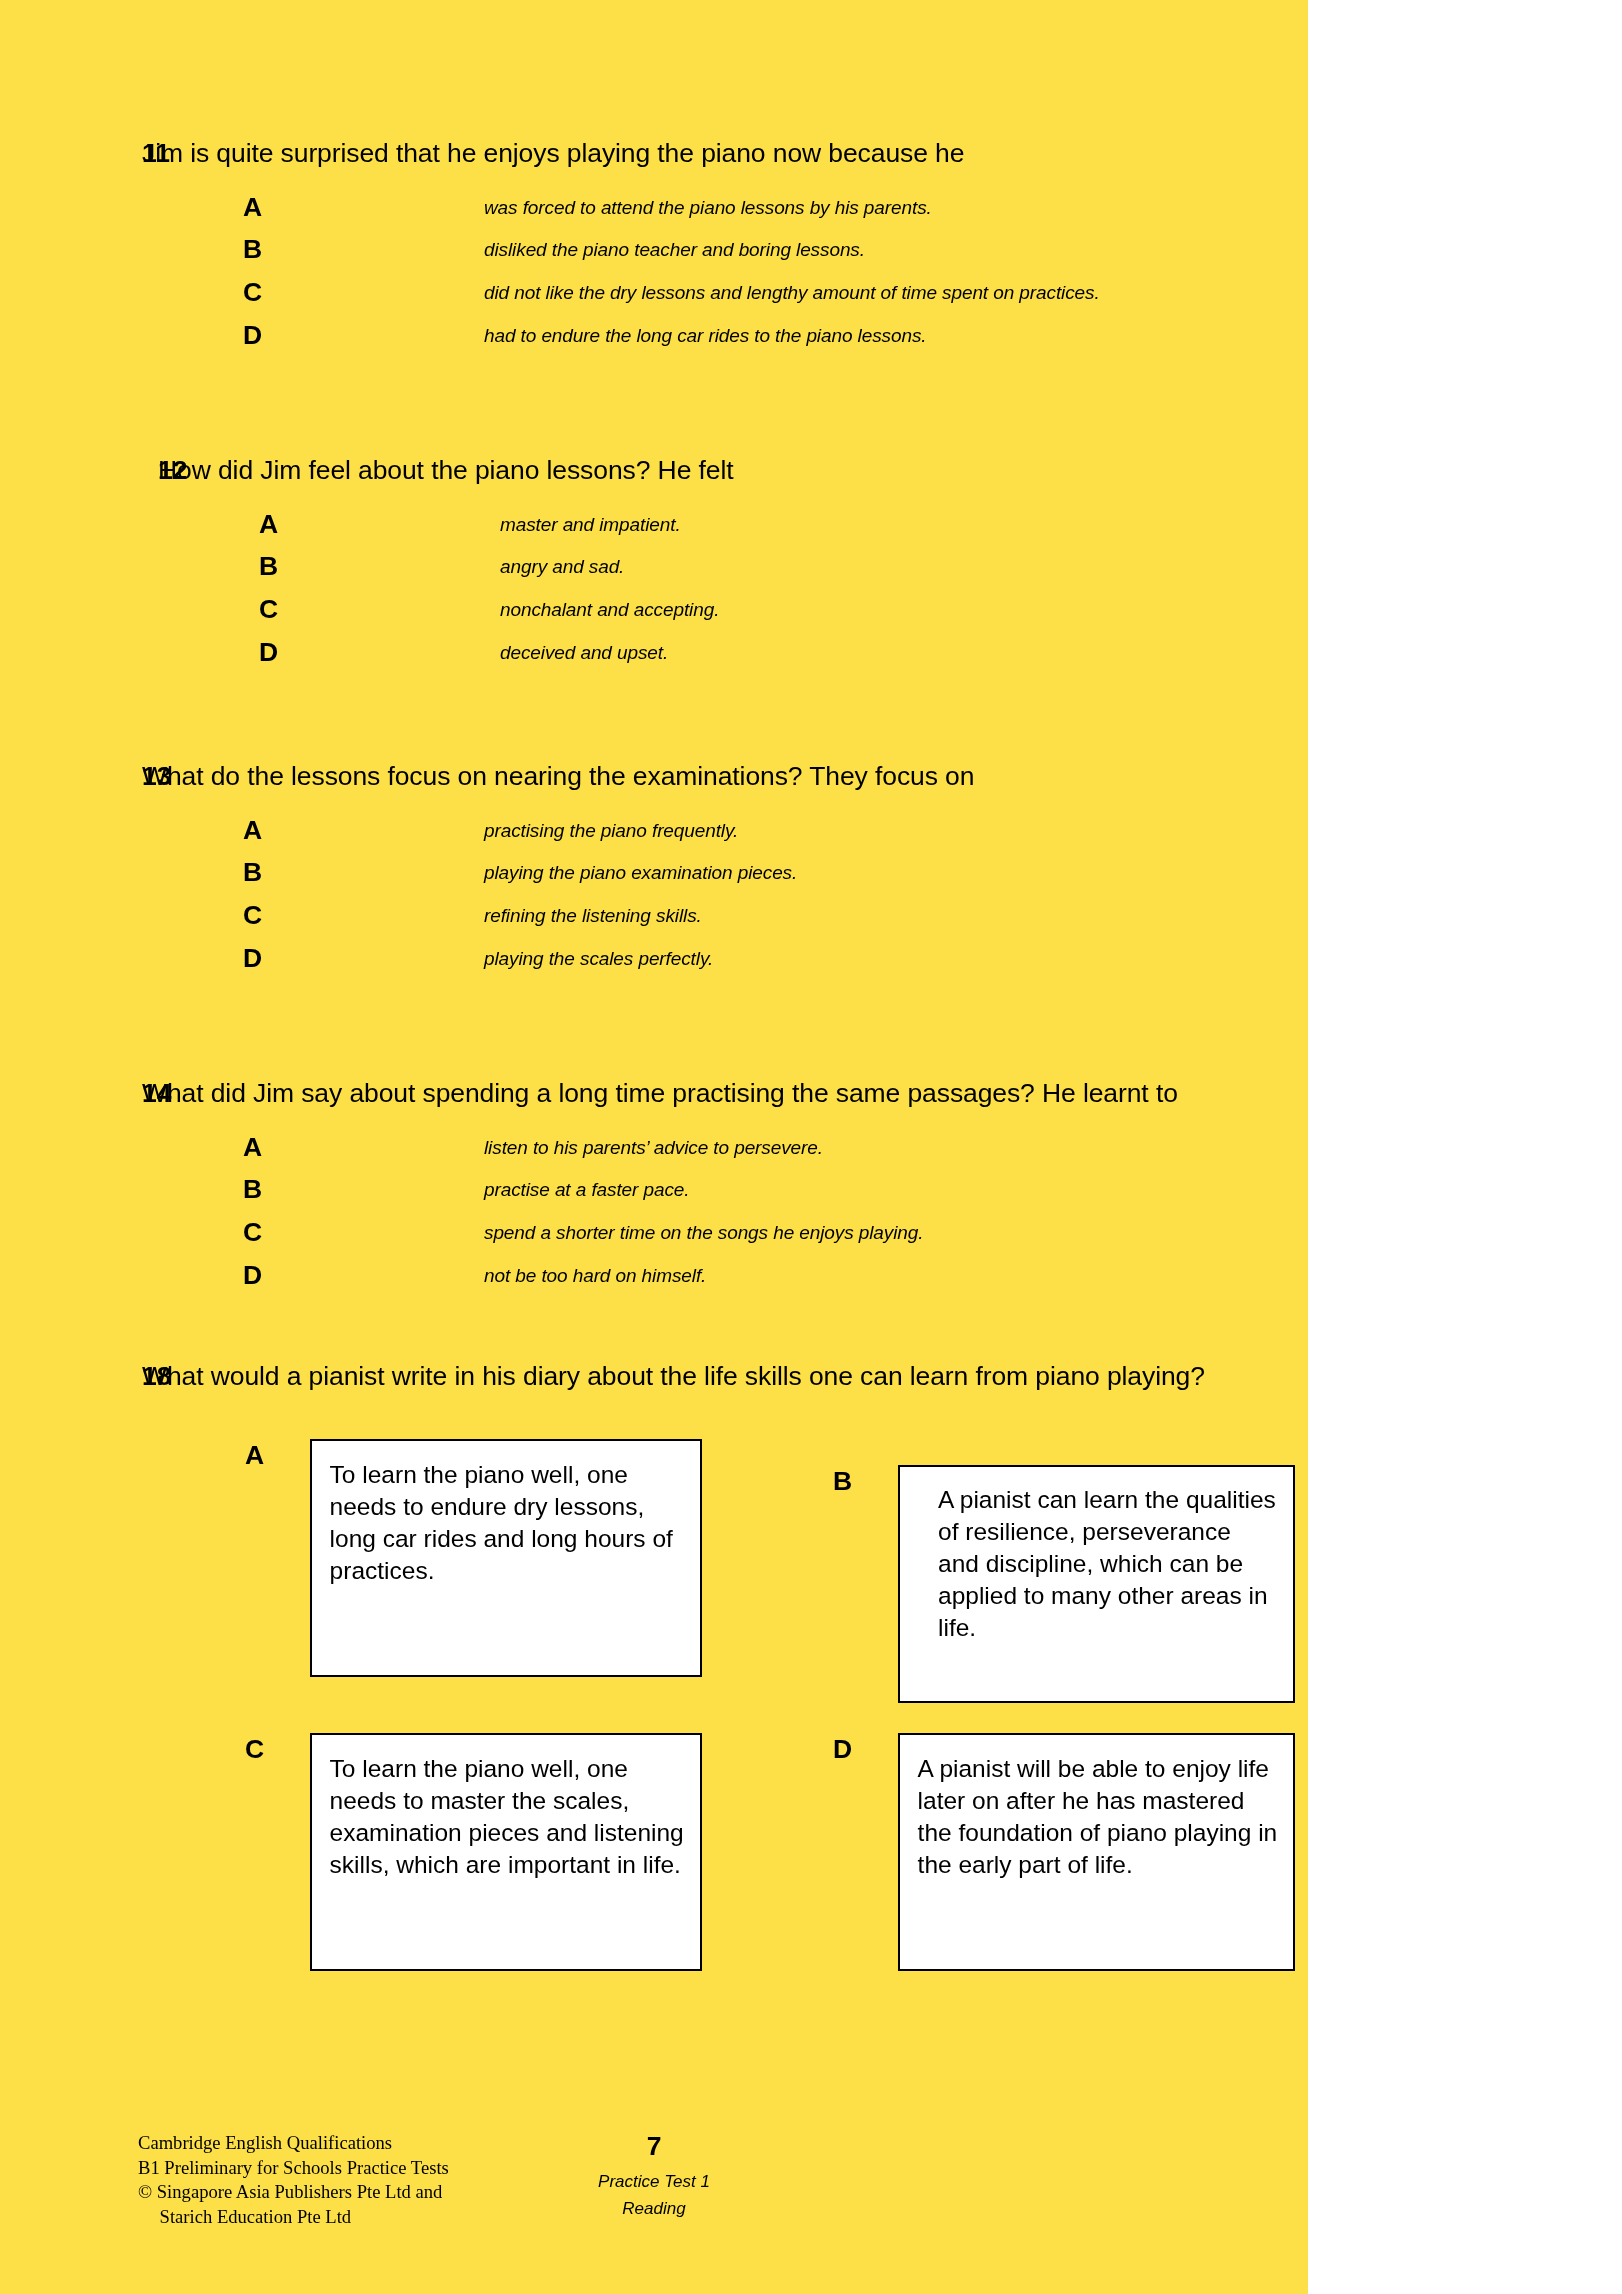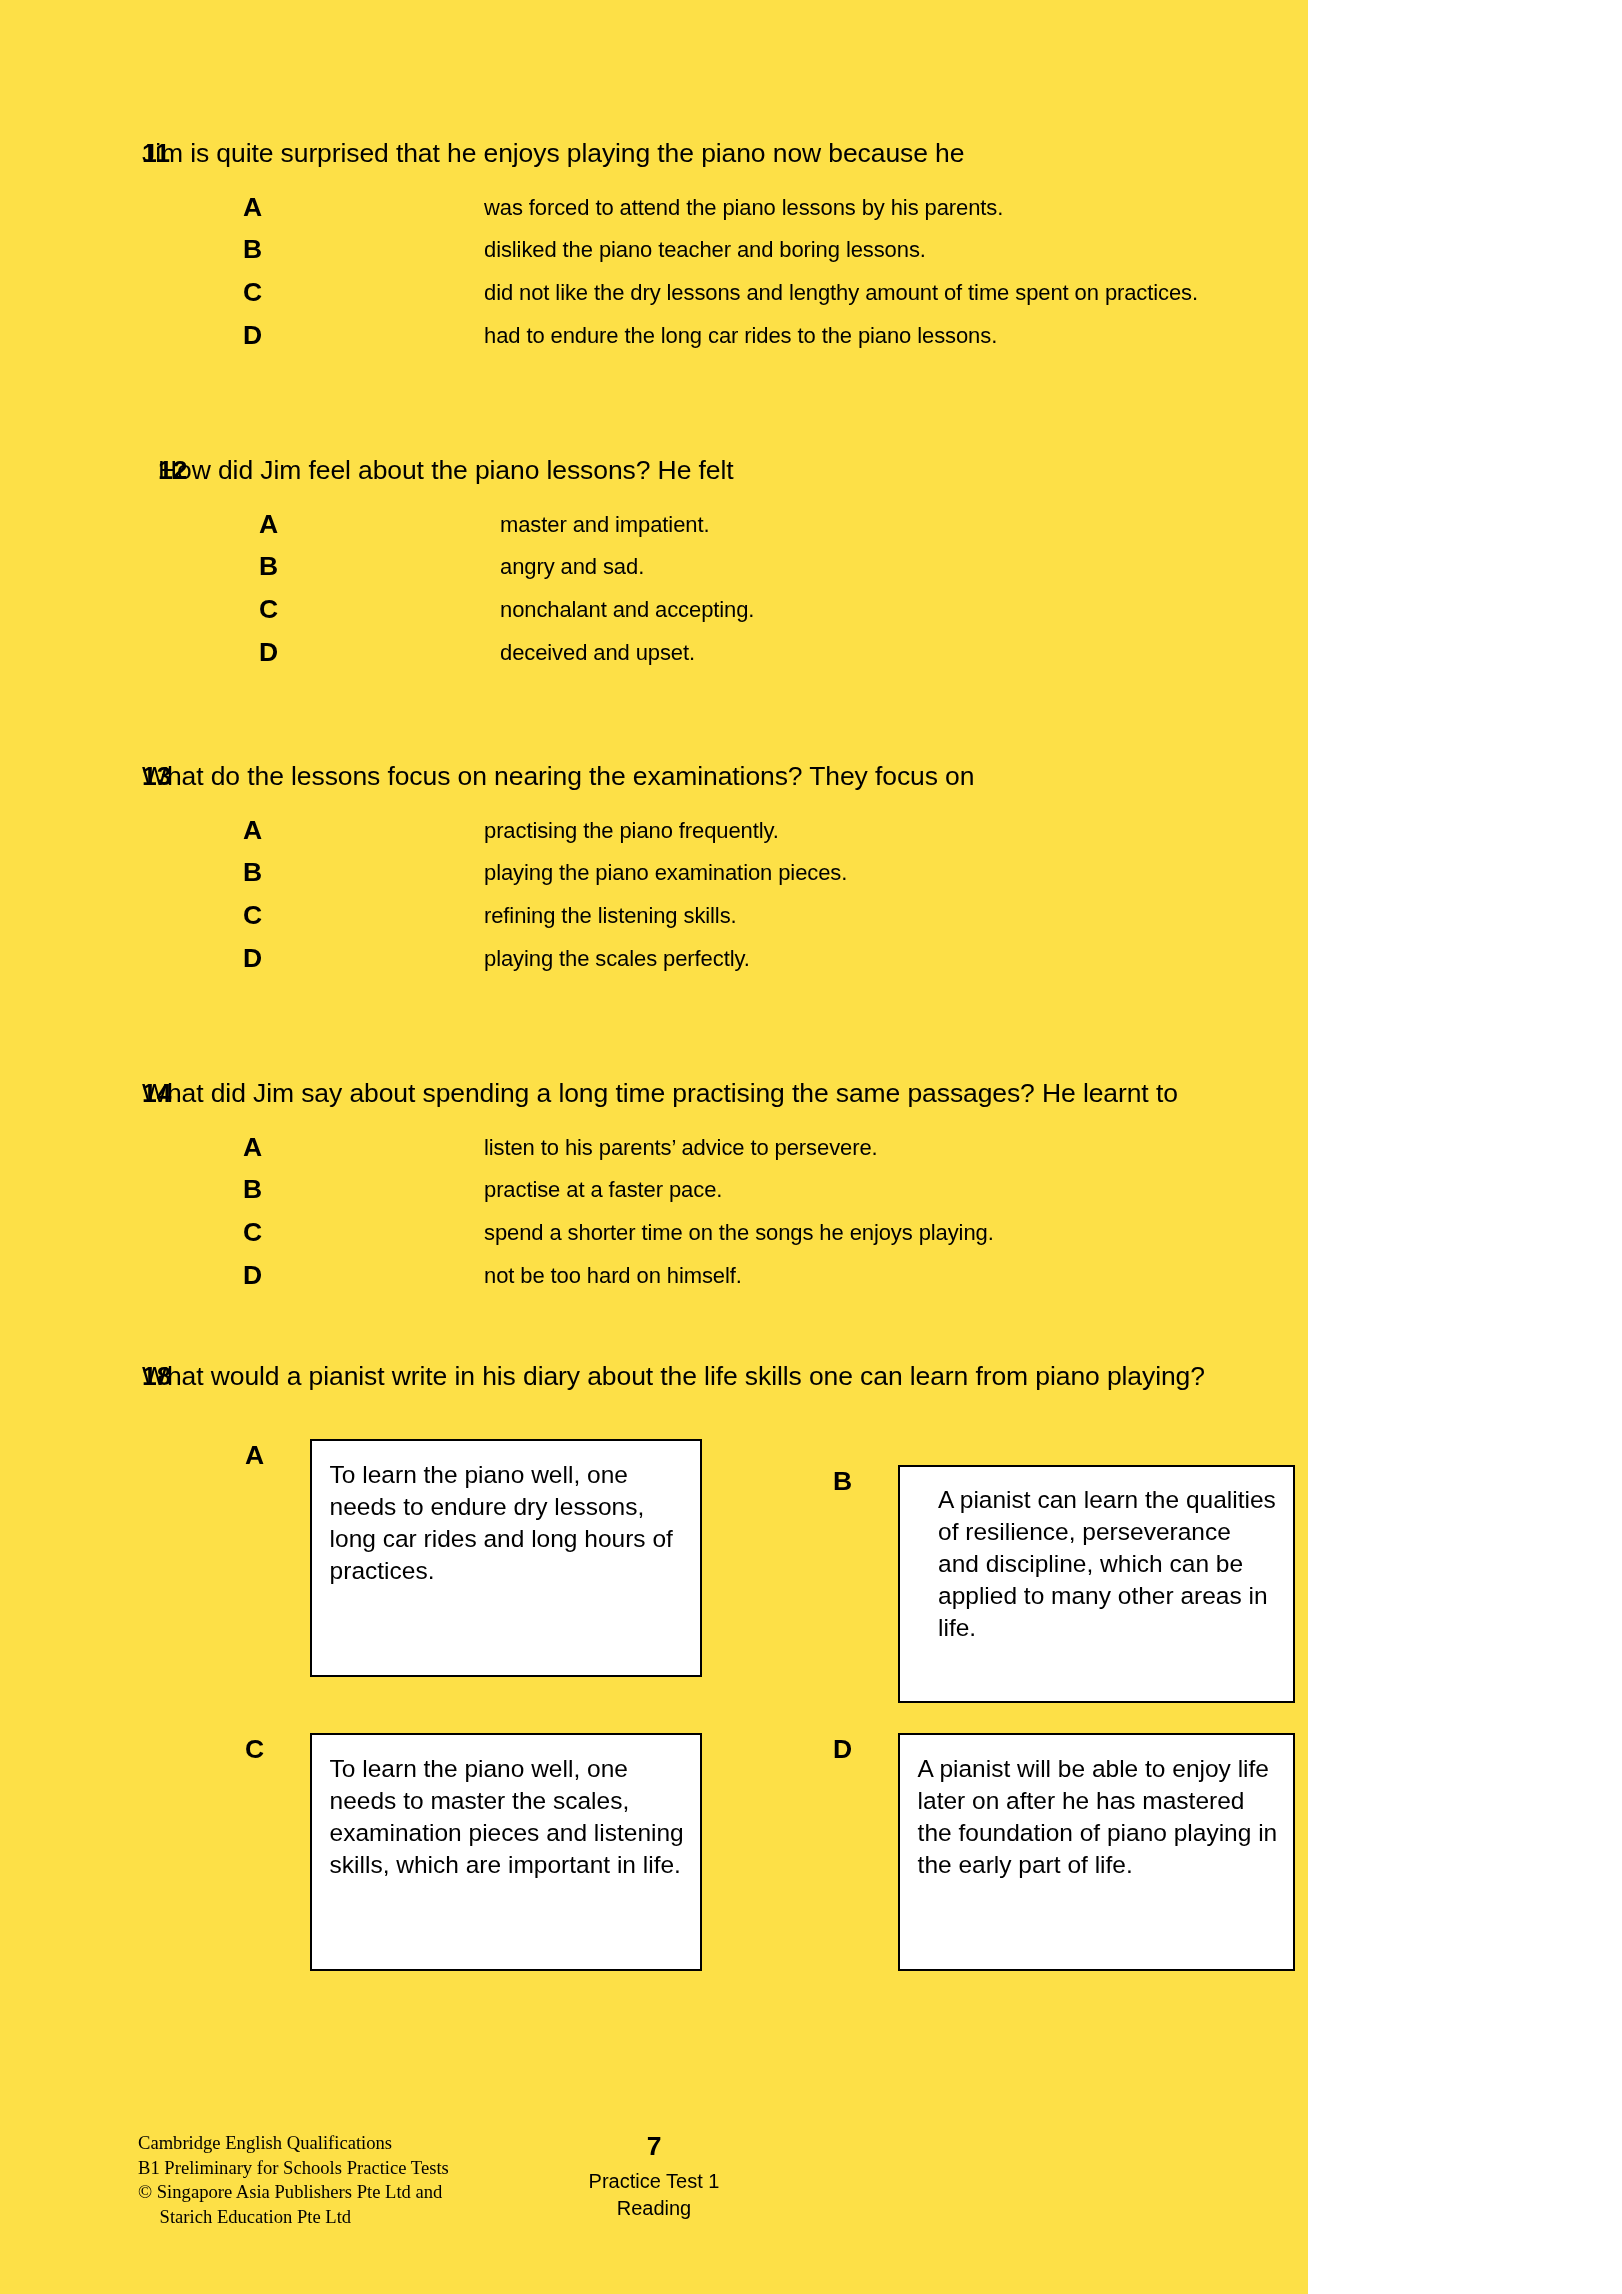--- a/index.html
+++ b/index.html
@@ -56,24 +56,25 @@
   .opt-letter {
     width: 98px;
     min-width: 98px;
     box-sizing: border-box;
     padding-left: 243px;
     font-weight: bold;
     font-size: 26.5px;
     line-height: 33px;
   }
   .opt-text {
-    font-size: 22px;
+    font-size: 19px;
     line-height: 33px;
     padding-left: 241px;
     letter-spacing: -0.1px;
+    font-style: italic;
   }
 
   
   .box-grid {
     position: absolute;
     left: 0;
     width: 100%;
   }
   .box-item {
     position: absolute;
@@ -132,21 +133,22 @@
     text-align: center;
   }
   .page-number {
     font-family: "Liberation Sans", sans-serif;
     font-weight: bold;
     font-size: 26.5px;
     line-height: 31px;
   }
   .footer-meta {
     font-family: "Liberation Sans", sans-serif;
-    font-size: 20px;
+    font-style: italic;
+    font-size: 17px;
     line-height: 27.4px;
     margin-top: 5.9px;
   }
 </style>
 </head>
 <body>
 
 <div class="page">
 
   <div class="question-block" style="top:137px;">

